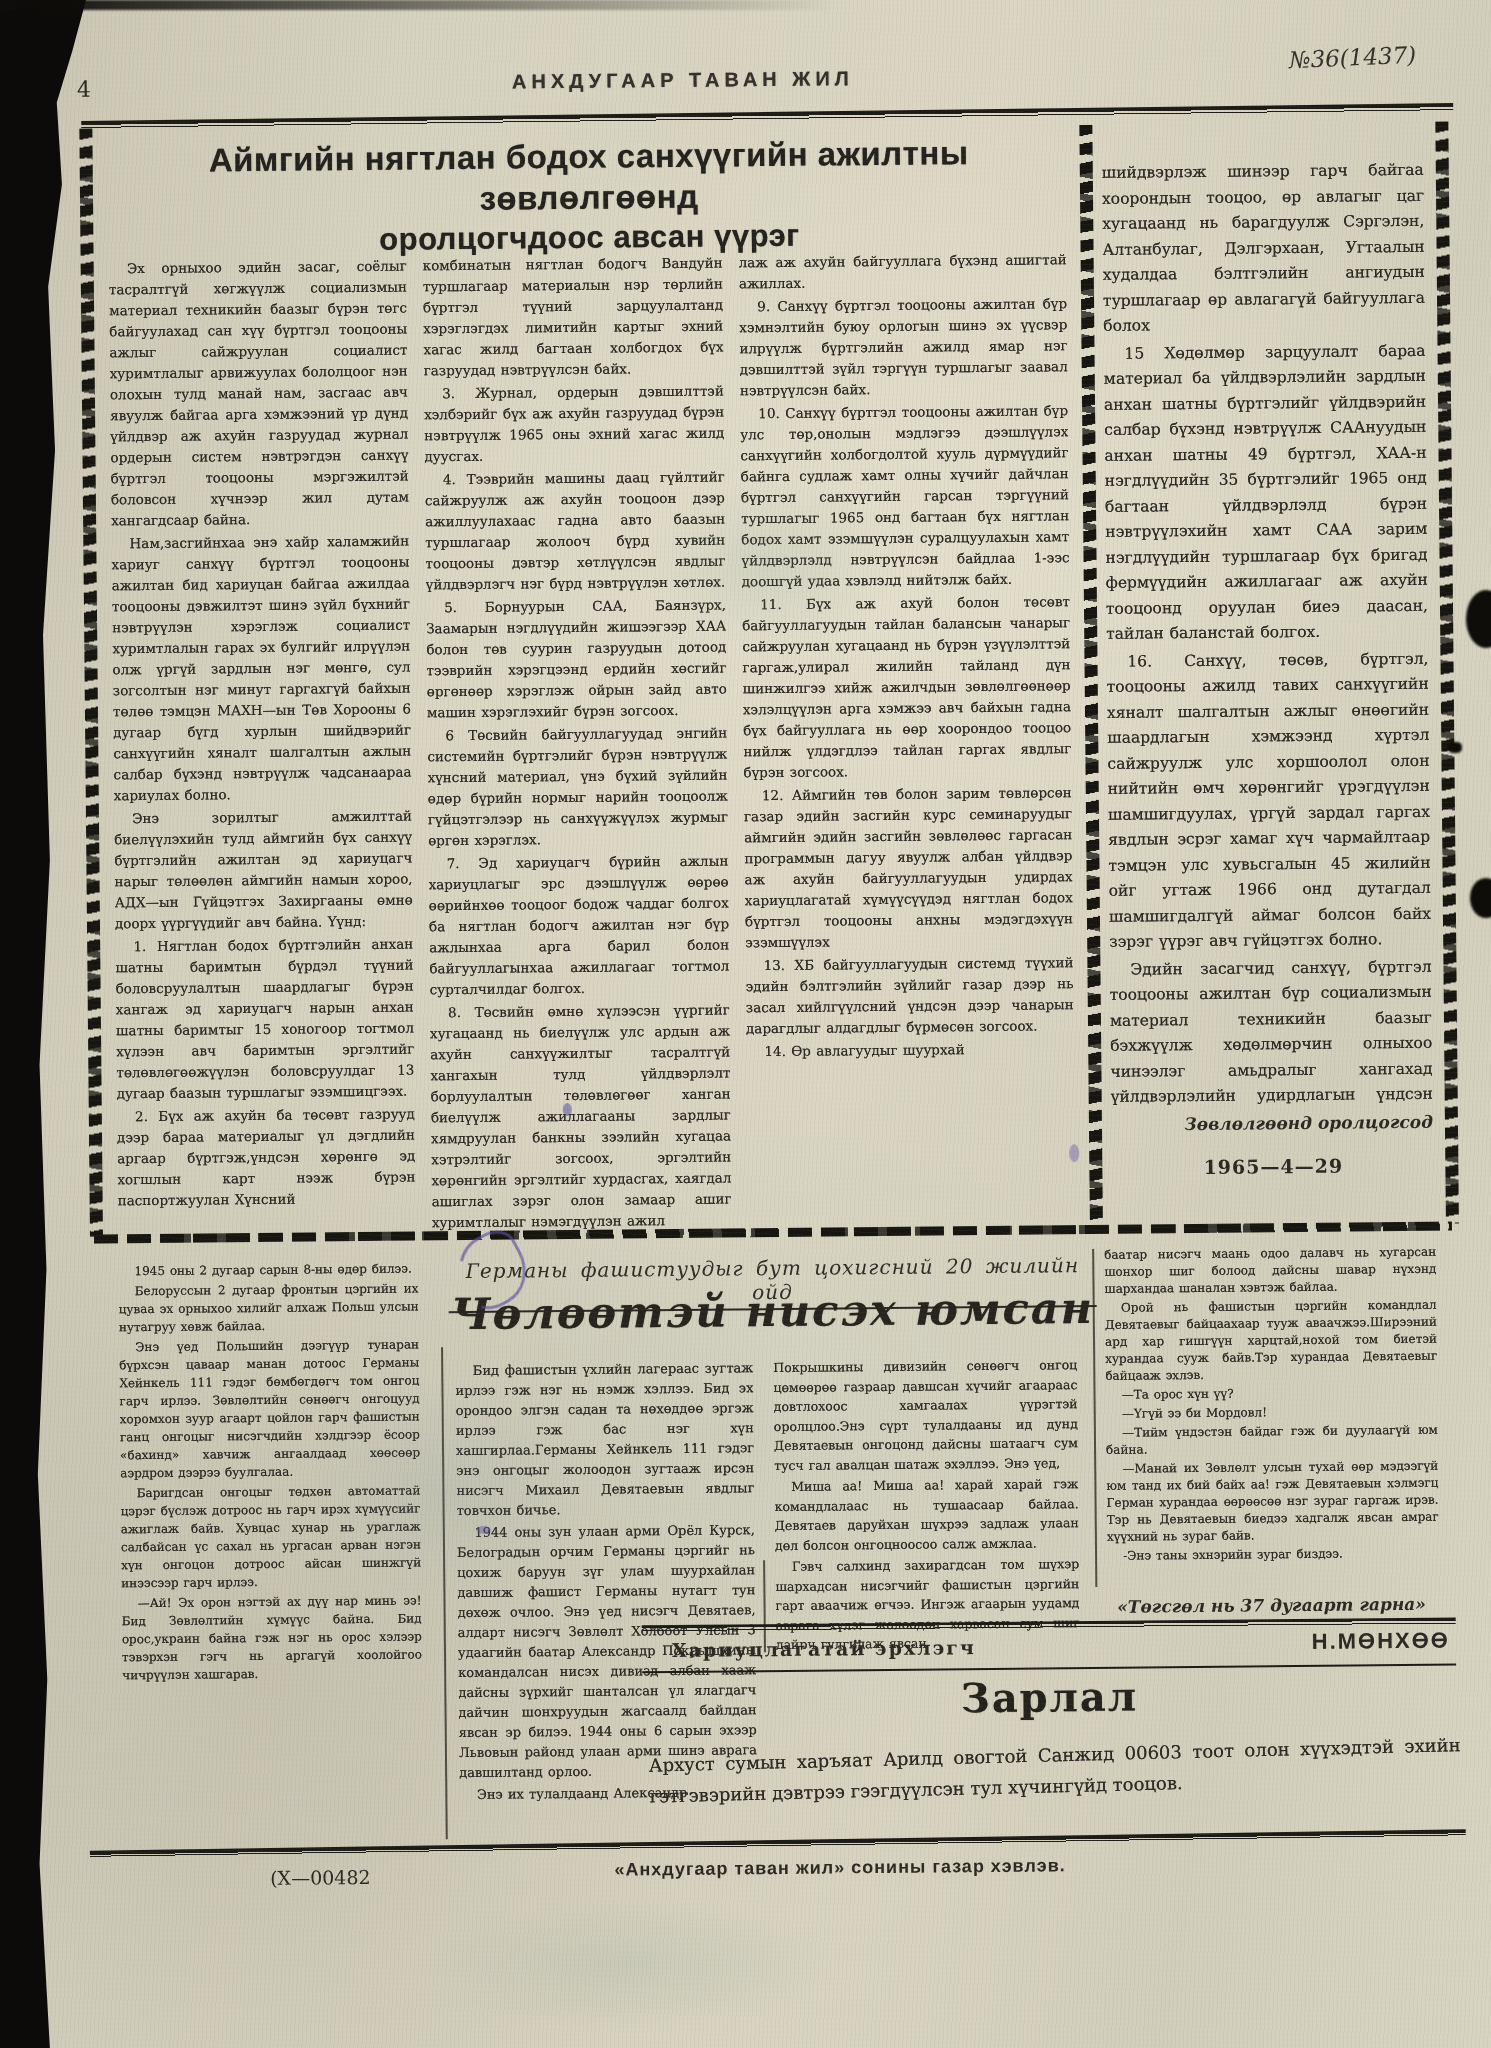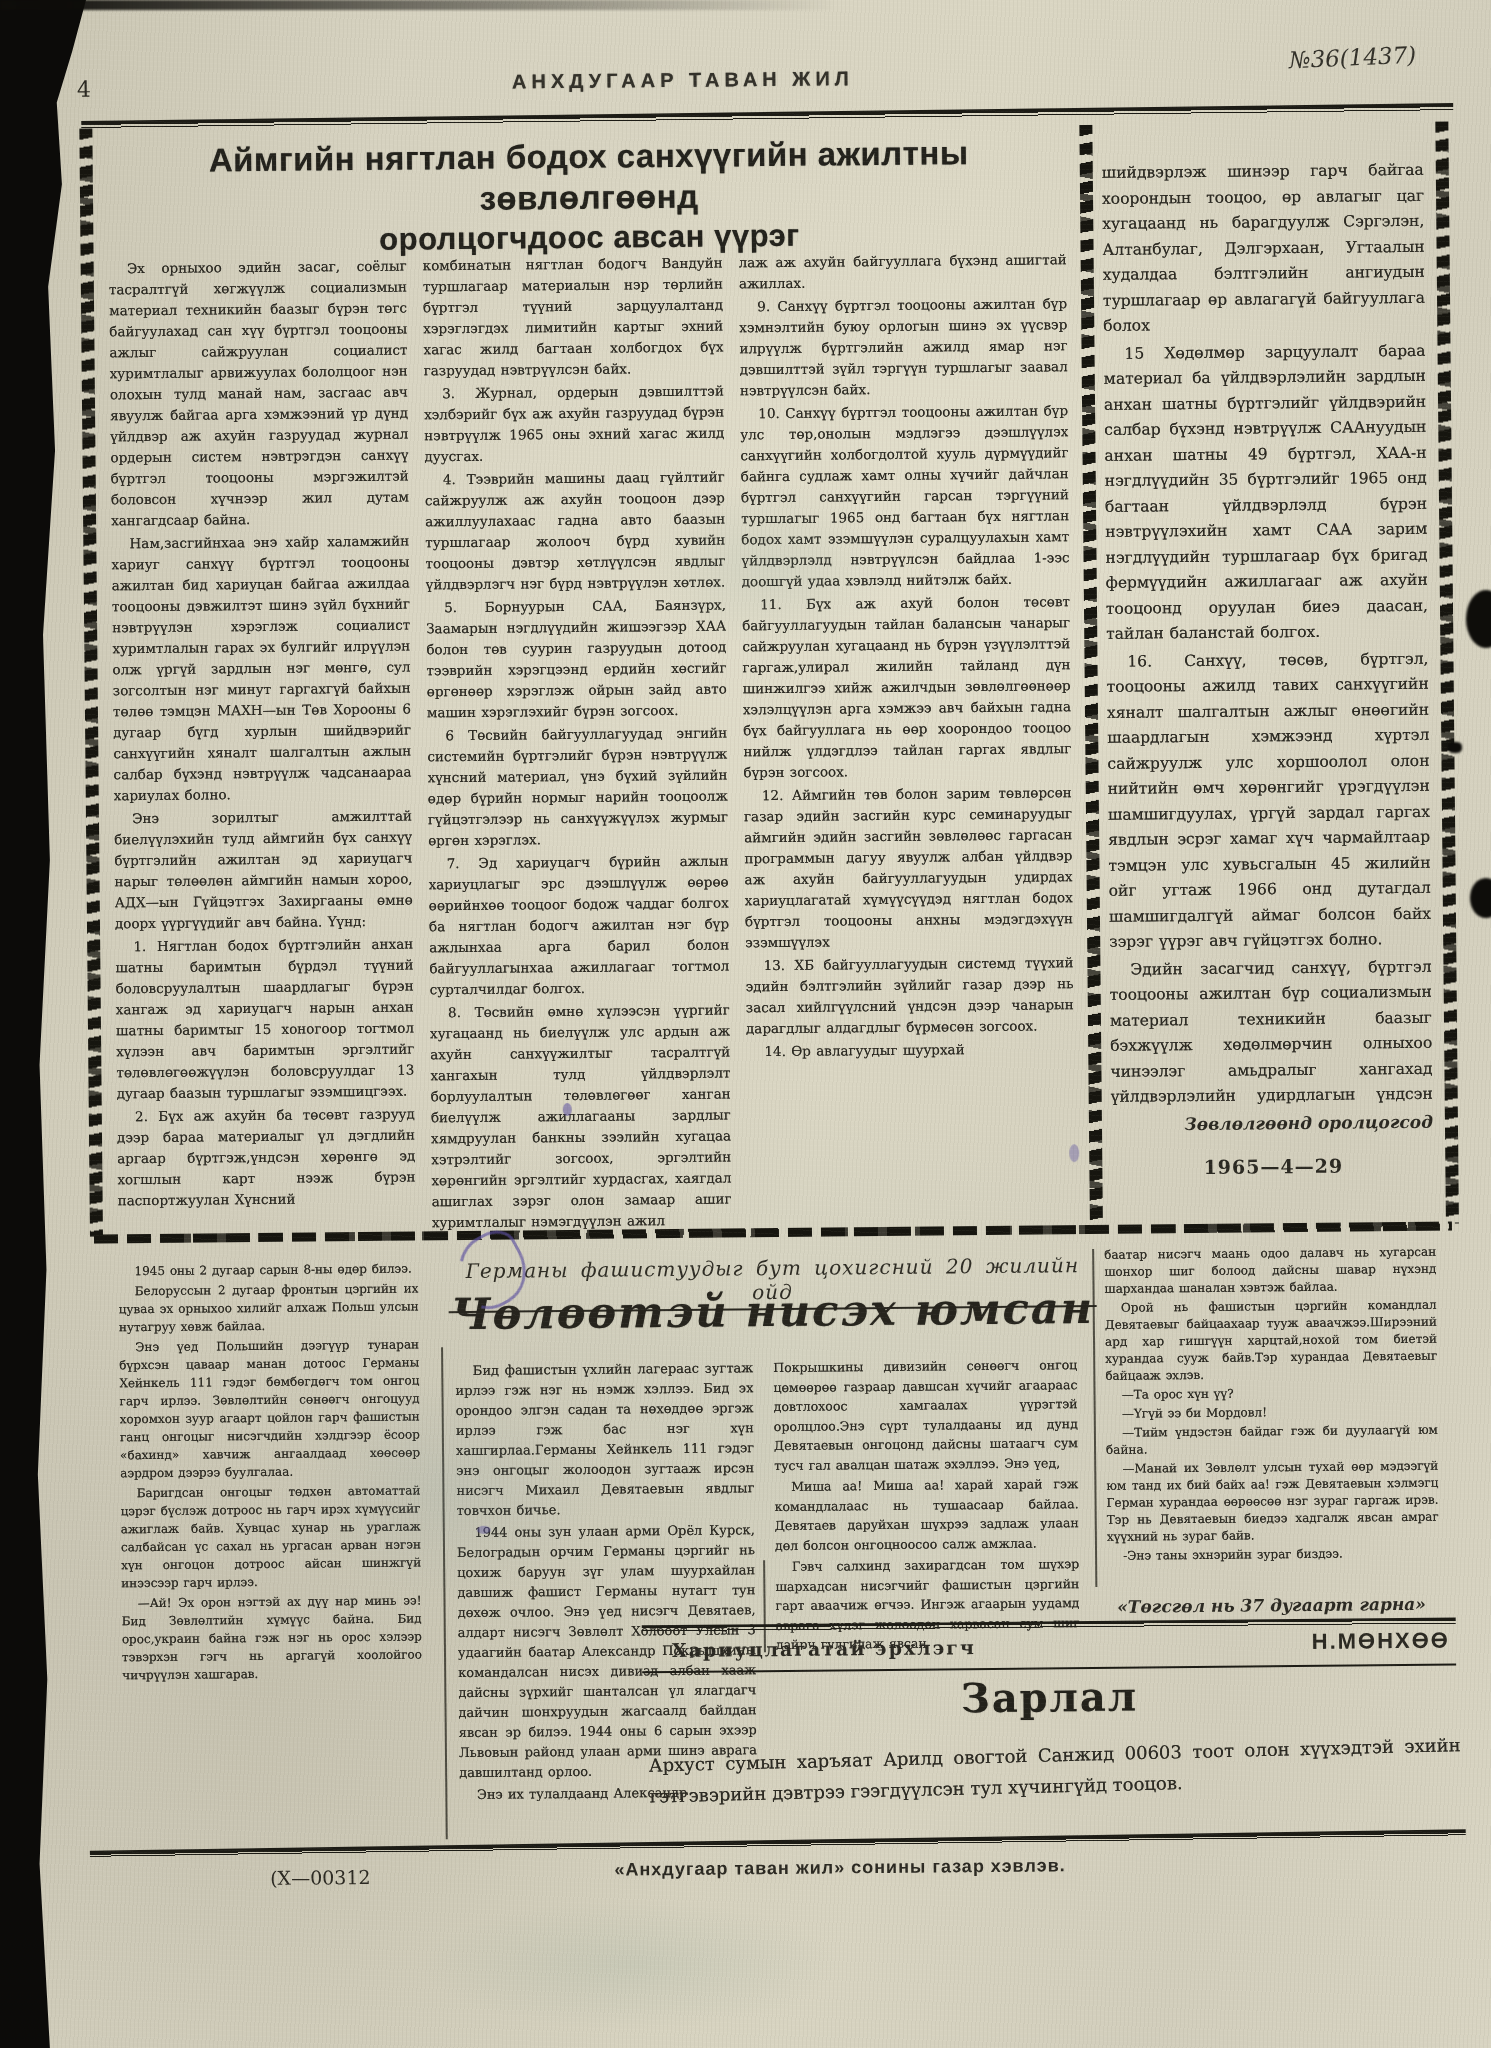--- a/index.html
+++ b/index.html
@@ -210,21 +210,21 @@
       <div class="tline"></div>
       <div class="edlabel">Хариуцлагатай эрхлэгч</div>
       <div class="edname">Н.МӨНХӨӨ</div>
       <div class="bline"></div>
     </div>
 
     <div class="notice-title">Зарлал</div>
     <div class="notice-body">Архуст сумын харъяат Арилд овогтой Санжид 00603 тоот олон хүүхэдтэй эхийн гэтгэвэрийн дэвтрээ гээгдүүлсэн тул хүчингүйд тооцов.</div>
 
     <div class="foot-rule"></div>
-    <div class="foot-code">(Х—00312</div>
+    <div class="foot-code">(Х—00482</div>
     <div class="foot-imprint">«Анхдугаар таван жил» сонины газар хэвлэв.</div>
 
     <div class="ink scrib"></div>
     <div class="ink blot1"></div>
     <div class="ink blot2"></div>
     <div class="ink blot3"></div>
   </div>
 
   <div class="stain stain1"></div>
   <div class="stain stain2"></div>

